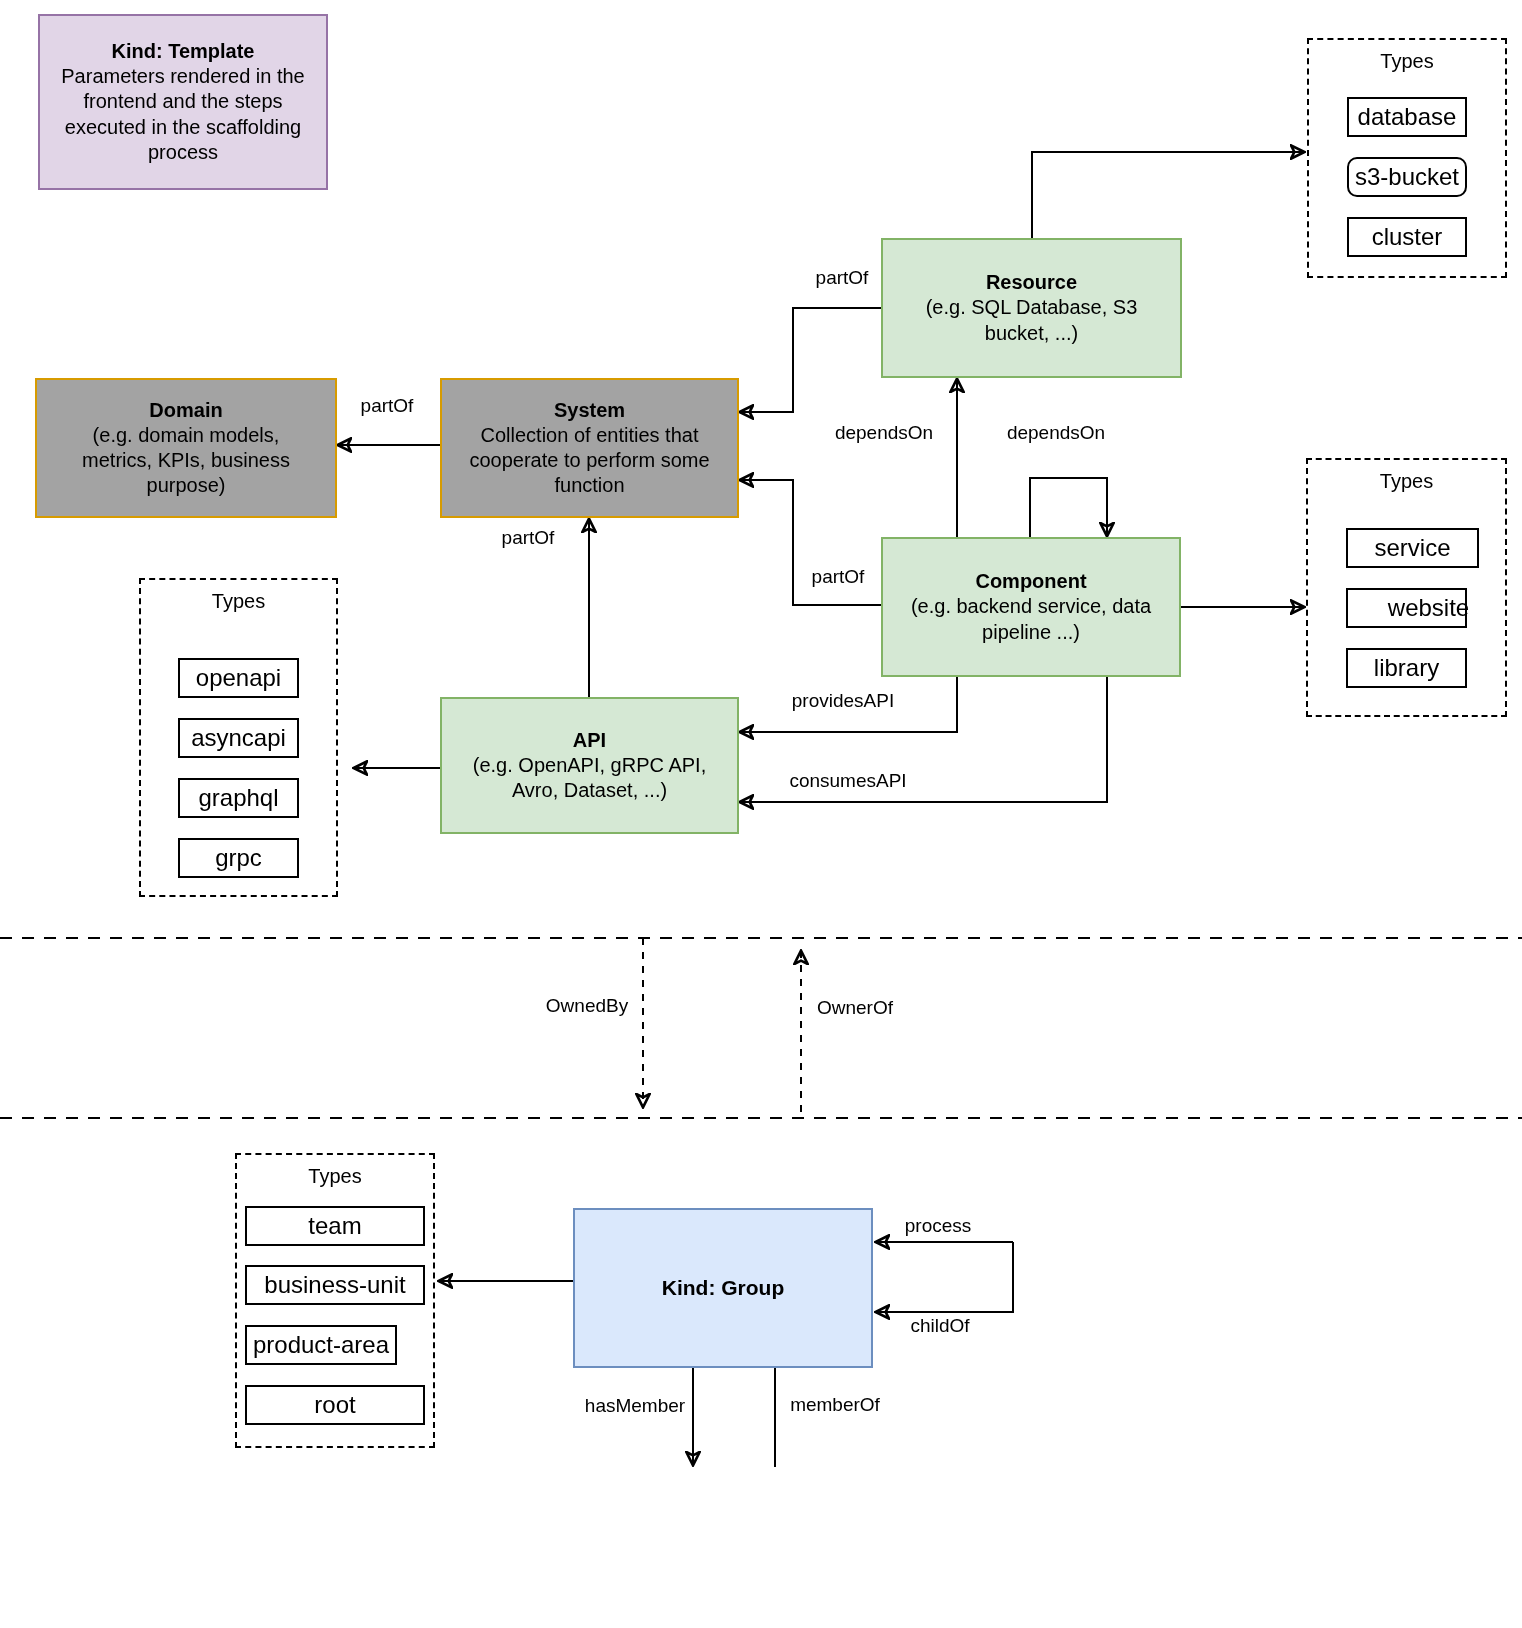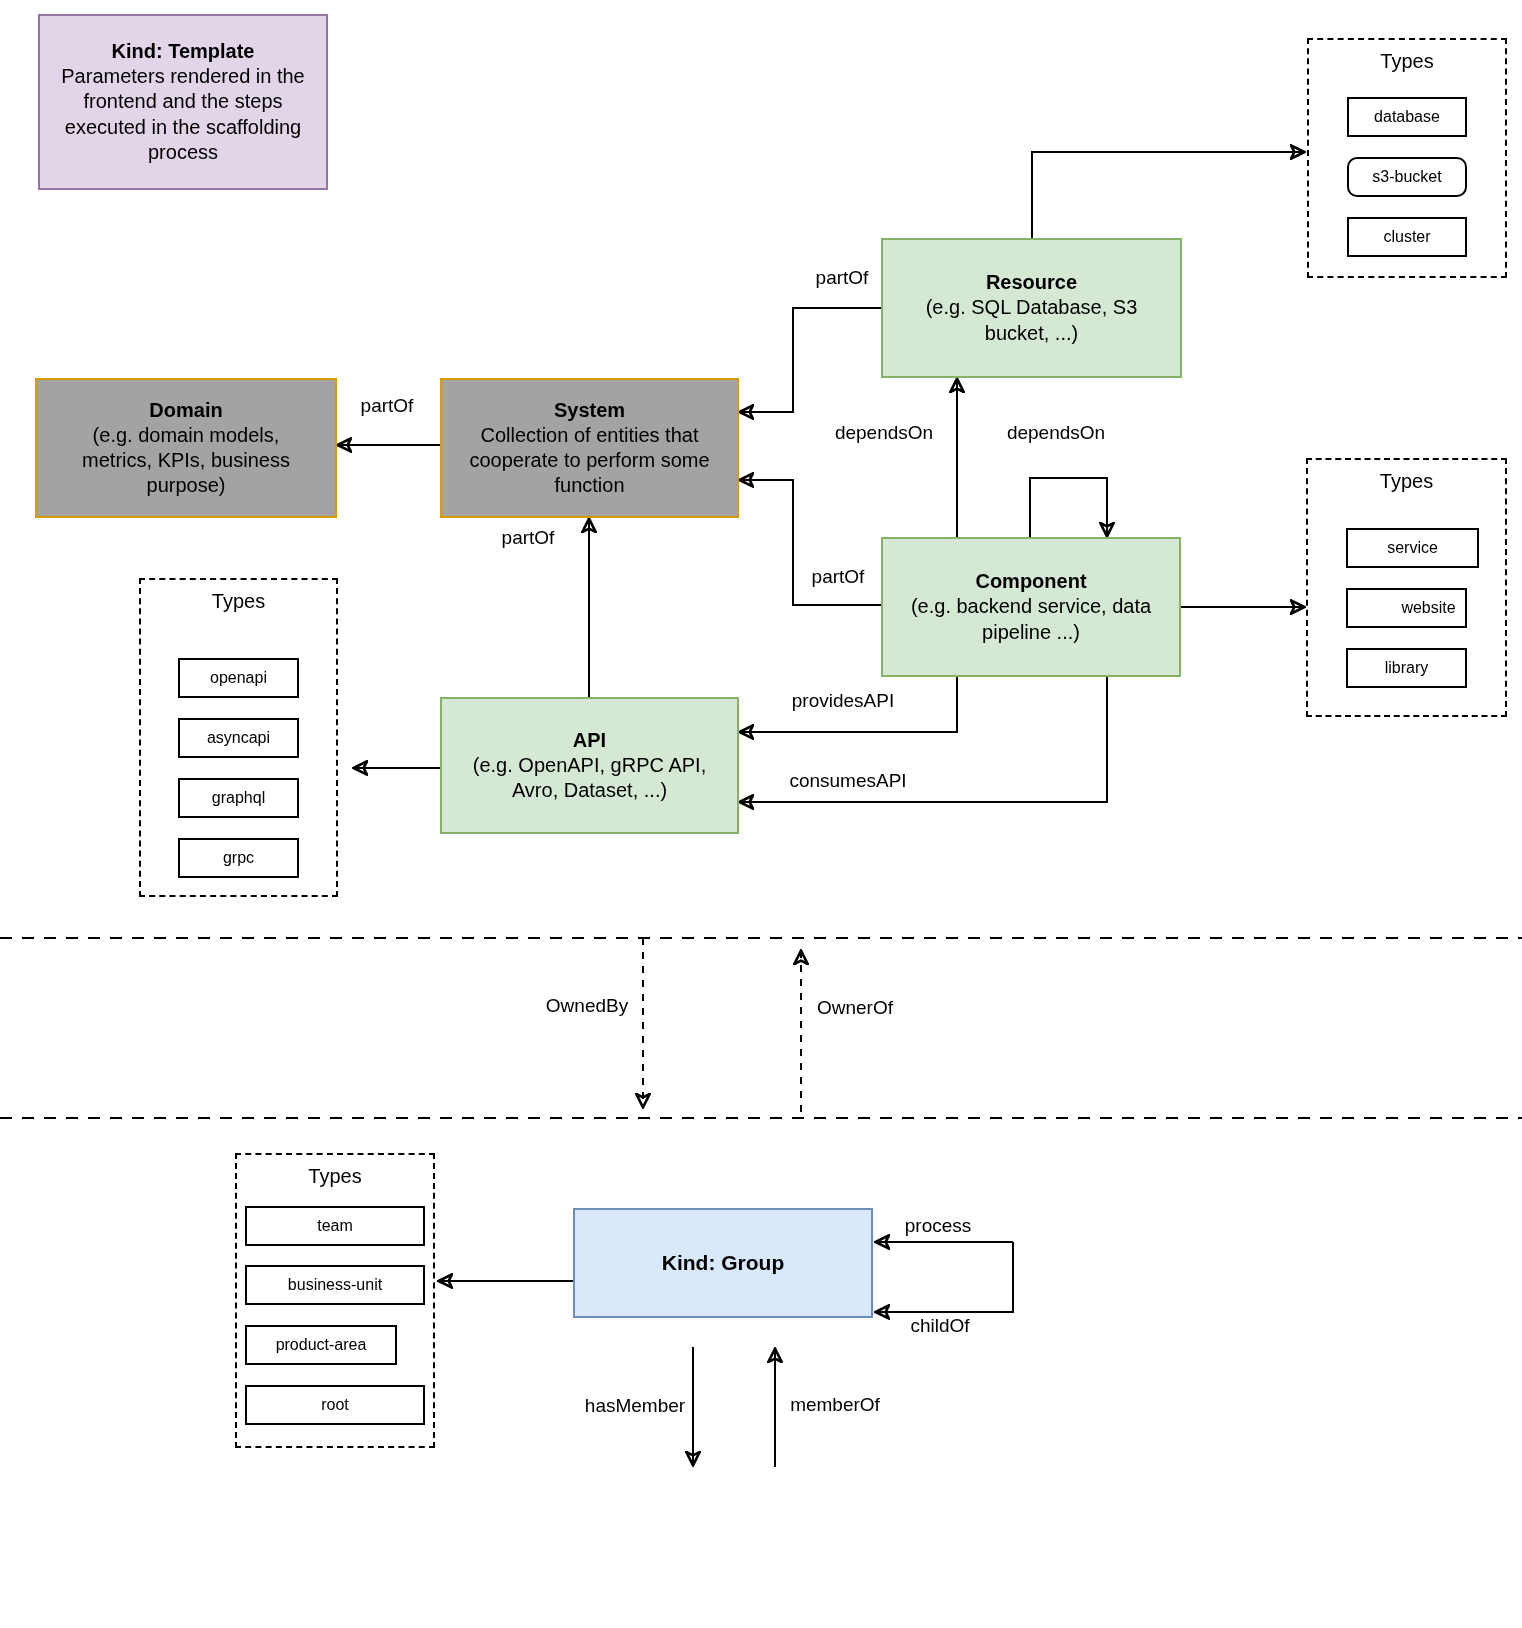--- a/index.html
+++ b/index.html
@@ -33,21 +33,21 @@
     border:2px dashed #000;background:#fff;
   }
   .tg-title{
     position:absolute;left:0;right:0;top:10px;
     text-align:center;font-size:20px;
   }
   .type-item{
     position:absolute;box-sizing:border-box;
     border:2px solid #000;background:#fff;
     display:flex;align-items:center;justify-content:center;
-    font-size:16px;
+    font-size:24px;
   }
   .edge-label{
     position:absolute;transform:translate(-50%,-50%);
     font-size:19px;white-space:nowrap;background:transparent;
   }
   .desc-narrow{max-width:232px;}
 </style>
 </head>
 <body>
 
@@ -99,21 +99,21 @@
     <div class="box-desc">Collection of entities that cooperate to perform some function</div>
   </div>
   <div class="box green" style="left:881px;top:537px;width:300px;height:140px;">
     <div class="box-title">Component</div>
     <div class="box-desc">(e.g. backend service, data pipeline ...)</div>
   </div>
   <div class="box green" style="left:440px;top:697px;width:299px;height:137px;">
     <div class="box-title">API</div>
     <div class="box-desc">(e.g. OpenAPI, gRPC API, Avro, Dataset, ...)</div>
   </div>
-  <div class="box blue" style="left:573px;top:1208px;width:300px;height:110px;">
+  <div class="box blue" style="left:573px;top:1208px;width:300px;height:160px;">
     <div class="box-title">Kind: Group</div>
   </div>
 
   <div class="typegroup" style="left:1307px;top:38px;width:200px;height:240px;">
     <div class="tg-title">Types</div>
   </div>
   <div class="type-item" style="left:1347px;top:97px;width:120px;height:40px;">database</div>
   <div class="type-item" style="left:1347px;top:157px;width:120px;height:40px;border-radius:10px;">s3-bucket</div>
   <div class="type-item" style="left:1347px;top:217px;width:120px;height:40px;">cluster</div>
 

